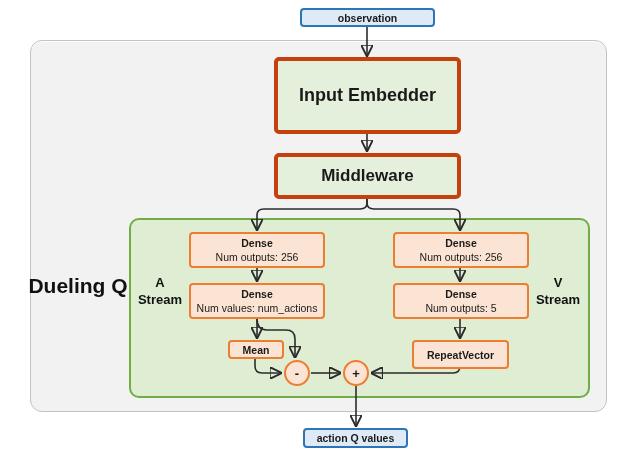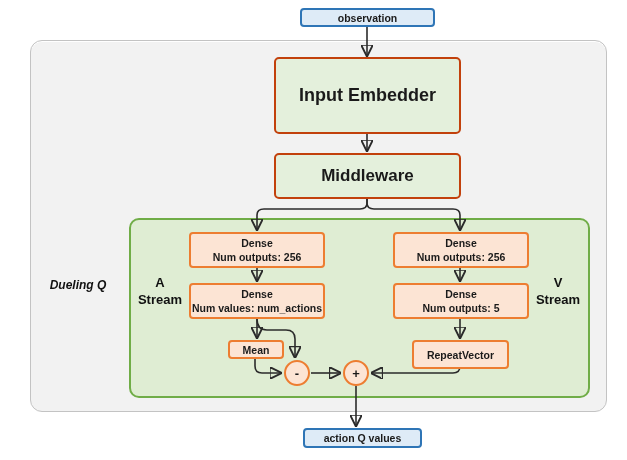--- a/index.html
+++ b/index.html
@@ -19,52 +19,52 @@
   .inner-green{
     left:129px;top:218px;width:461px;height:180px;
     background:#dfedd3;border:2px solid #70ad47;border-radius:10px;
   }
   
   .blue-box{
     background:#deebf7;border:2px solid #2e75b6;border-radius:4px;
     font-weight:bold;font-size:10.5px;
   }
   .obs{left:300px;top:8px;width:135px;height:19px;}
-  .actq{left:303px;top:428px;width:119px;height:20px;}
+  .actq{left:303px;top:428px;width:105px;height:20px;}
   
   .green-box{
-    background:#e4f0dc;border:2px solid #c2410c;border-radius:5px;font-weight:bold;
+    background:#e4f0dc;border:4px solid #c2410c;border-radius:5px;font-weight:bold;
   }
   .embedder{left:274px;top:57px;width:187px;height:77px;font-size:18px;}
   .middleware{left:274px;top:153px;width:187px;height:46px;font-size:17px;}
   
   .orange-box{
     background:#fce4d4;border:2px solid #ed7d31;border-radius:4px;
     flex-direction:column;line-height:14px;font-size:10.5px;
   }
   .dense-a1{left:189px;top:232px;width:136px;height:36px;}
   .dense-a2{left:189px;top:283px;width:136px;height:36px;}
   .dense-v1{left:393px;top:232px;width:136px;height:36px;}
   .dense-v2{left:393px;top:283px;width:136px;height:36px;}
   .dense-title{font-weight:bold;}
-  .dense-sub{font-weight:bold;}
+  .dense-sub{font-weight:normal;}
   .mean{left:228px;top:340px;width:56px;height:19px;font-weight:bold;text-align:center;}
   .repeatv{left:412px;top:340px;width:97px;height:29px;font-weight:bold;}
   
   .op-circle{
     background:#fce4d4;border:2.5px solid #ed7d31;border-radius:50%;
     width:26px;height:26px;font-weight:bold;font-size:13px;line-height:1;
   }
   .minus{left:284px;top:360px;}
   .plus{left:343px;top:360px;}
   
   .big-label{
     position:absolute;text-align:center;font-weight:bold;color:#111;
   }
-  .dueling{left:27px;top:276px;width:102px;font-size:12px;line-height:19px;font-style:italic;}
+  .dueling{left:27px;top:276px;width:102px;font-size:21px;line-height:19px;}
   .a-stream{left:129px;top:274px;width:62px;font-size:13px;line-height:17px;}
   .v-stream{left:526px;top:274px;width:64px;font-size:13px;line-height:17px;}
   svg.wires{position:absolute;left:0;top:0;width:627px;height:460px;pointer-events:none;}
   svg.wires path{fill:none;stroke:#2b2b2b;stroke-width:1.6;stroke-linejoin:round;}
 </style>
 </head>
 <body>
 
 <div class="canvas">
 

